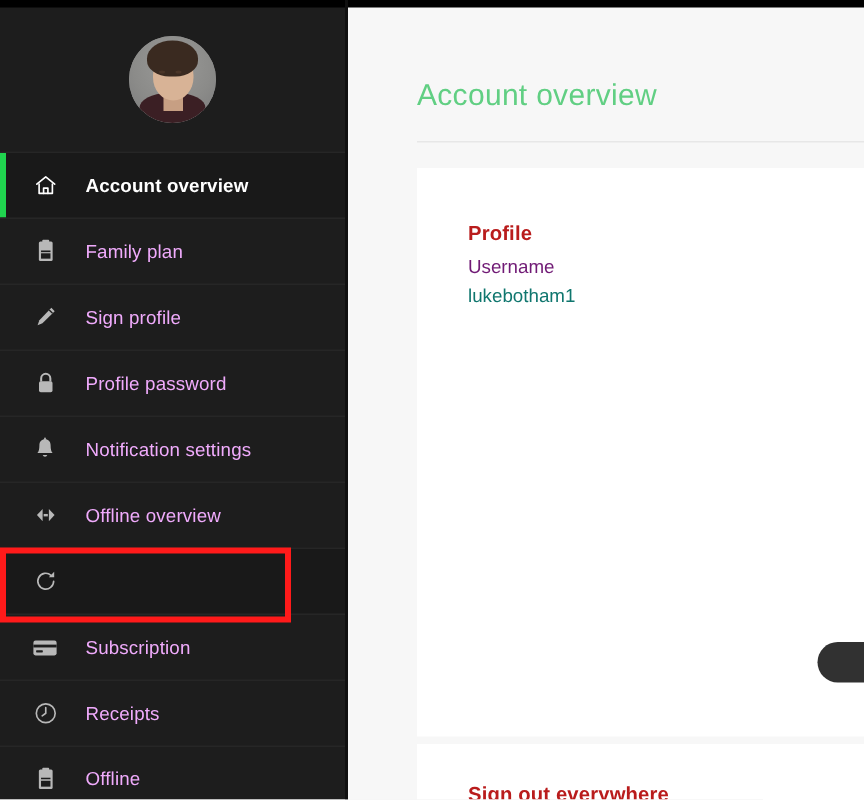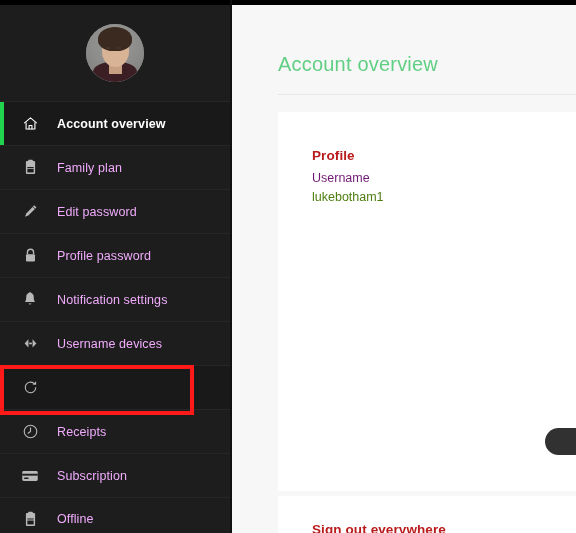--- a/index.html
+++ b/index.html
@@ -219,21 +219,21 @@
   }
 
   .field-label {
     margin-top: 8px;
     font-size: 12.5px;
     color: #701a75;
   }
   .field-value {
     margin-top: 5px;
     font-size: 12.5px;
-    color: #4d7c0f;
+    color: #0f766e;
   }
 
   #edit-profile-button {
     position: absolute;
     left: 313px;
     top: 428px;
     width: 228px;
     height: 27px;
     border: none;
     border-radius: 14px;
@@ -306,21 +306,21 @@
           <span class="nav-label">Family plan</span>
         </li>
         <li class="nav-item">
           <span class="accent"></span>
           <span class="nav-icon">
             <svg width="17" height="17" viewBox="0 0 20 20">
               <path d="M14.4 2.6 17 5.2 7.4 14.8 3.6 16.2 5 12.4z" fill="currentColor"></path>
               <path d="M12.7 4.3 15.3 6.9" stroke="#1d1d1d" stroke-width="1"></path>
             </svg>
           </span>
-          <span class="nav-label">Edit password</span>
+          <span class="nav-label">Sign profile</span>
         </li>
         <li class="nav-item">
           <span class="accent"></span>
           <span class="nav-icon">
             <svg width="15" height="17" viewBox="0 0 16 20">
               <path d="M4.4 8.6V6.2a3.6 3.6 0 0 1 7.2 0v2.4" stroke="currentColor" fill="none" stroke-width="1.6"></path>
               <rect x="2.7" y="8.4" width="10.6" height="8.6" rx="1.4" fill="currentColor"></rect>
             </svg>
           </span>
           <span class="nav-label">Profile password</span>
@@ -338,51 +338,51 @@
         </li>
         <li class="nav-item">
           <span class="accent"></span>
           <span class="nav-icon">
             <svg width="19" height="11" viewBox="0 0 22 12">
               <path d="M8.6 1.2 4.2 5.9l4.4 4.7z" fill="currentColor"></path>
               <path d="M13.4 1.2l4.4 4.7-4.4 4.7z" fill="currentColor"></path>
               <rect x="9.4" y="5" width="3.2" height="1.9" fill="currentColor"></rect>
             </svg>
           </span>
-          <span class="nav-label">Username devices</span>
+          <span class="nav-label">Offline overview</span>
         </li>
         <li class="nav-item hovered">
           <span class="accent"></span>
           <span class="nav-icon">
             <svg width="17" height="17" viewBox="0 0 20 20">
               <path d="M16.2 10a6.2 6.2 0 1 1-2.1-4.7" stroke="currentColor" fill="none" stroke-width="1.3" stroke-linecap="round" stroke-linejoin="round"></path>
               <path d="M16.6 2.6v4.2h-4.2z" fill="currentColor"></path>
             </svg>
           </span>
-        </li>
-        <li class="nav-item">
-          <span class="accent"></span>
-          <span class="nav-icon">
-            <svg width="17" height="17" viewBox="0 0 20 20">
-              <circle cx="10" cy="10" r="7.4" stroke="currentColor" fill="none" stroke-width="1.3" stroke-linecap="round" stroke-linejoin="round"></circle>
-              <path d="M10 5.6V10l-2.8 2" stroke="currentColor" fill="none" stroke-width="1.3" stroke-linecap="round" stroke-linejoin="round"></path>
-            </svg>
-          </span>
-          <span class="nav-label">Receipts</span>
         </li>
         <li class="nav-item">
           <span class="accent"></span>
           <span class="nav-icon">
             <svg width="18" height="14" viewBox="0 0 20 15">
               <rect x="1.4" y="2" width="17.2" height="11" rx="1.6" fill="currentColor"></rect>
               <rect x="1.4" y="5" width="17.2" height="2.1" fill="#1d1d1d"></rect>
               <rect x="3.4" y="9.2" width="5" height="1.6" rx=".5" fill="#1d1d1d"></rect>
             </svg>
           </span>
           <span class="nav-label">Subscription</span>
+        </li>
+        <li class="nav-item">
+          <span class="accent"></span>
+          <span class="nav-icon">
+            <svg width="17" height="17" viewBox="0 0 20 20">
+              <circle cx="10" cy="10" r="7.4" stroke="currentColor" fill="none" stroke-width="1.3" stroke-linecap="round" stroke-linejoin="round"></circle>
+              <path d="M10 5.6V10l-2.8 2" stroke="currentColor" fill="none" stroke-width="1.3" stroke-linecap="round" stroke-linejoin="round"></path>
+            </svg>
+          </span>
+          <span class="nav-label">Receipts</span>
         </li>
         <li class="nav-item">
           <span class="accent"></span>
           <span class="nav-icon">
             <svg width="15" height="17" viewBox="0 0 16 20">
               <rect x="2.6" y="2.4" width="10.8" height="15.2" rx="1.2" fill="currentColor"></rect>
               <rect x="5.3" y="1" width="5.4" height="2.6" rx=".7" fill="currentColor"></rect>
               <rect x="4.3" y="11.2" width="7.4" height="4.6" fill="#1d1d1d"></rect>
               <rect x="4.3" y="8.8" width="7.4" height="1.2" fill="#1d1d1d"></rect>
             </svg>

